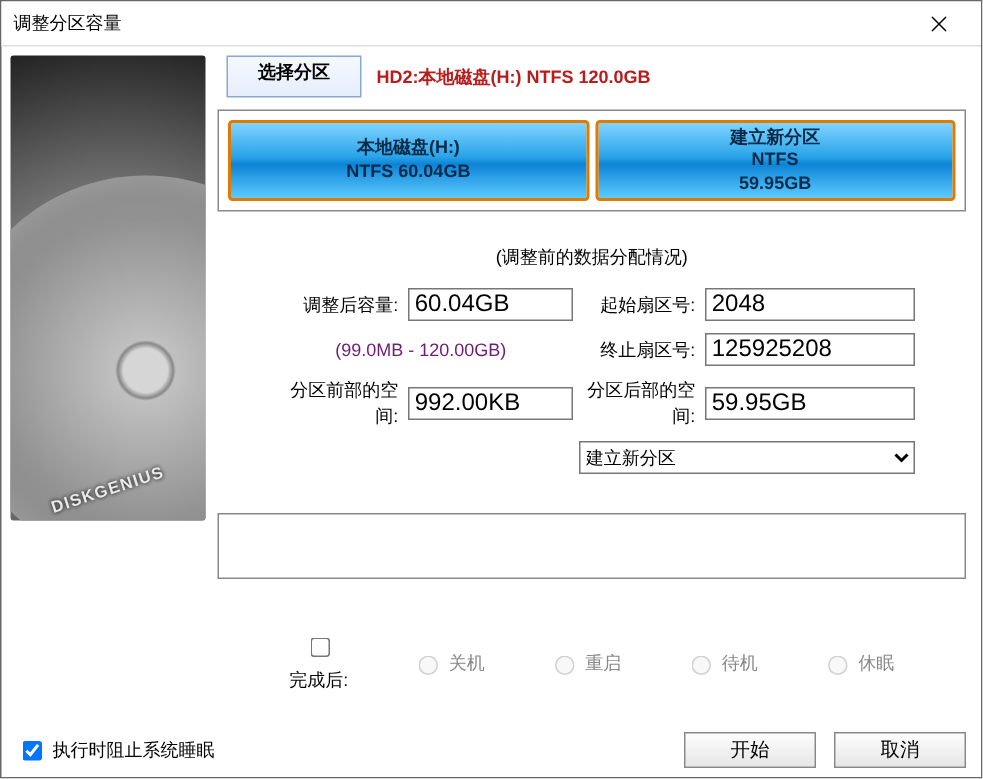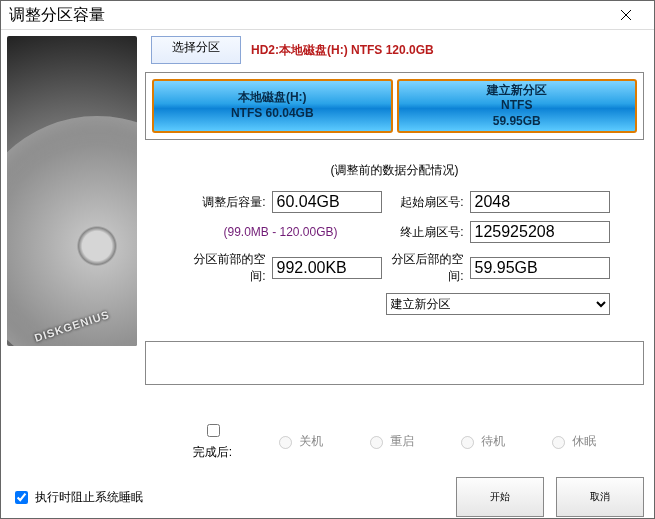--- a/index.html
+++ b/index.html
@@ -16,21 +16,21 @@
     display: flex; flex-direction: column;
     position: relative;
   }
   .titlebar {
     height: 30px;
     display: flex; align-items: center; justify-content: space-between;
     padding: 0 8px;
     background: #fff;
     border-bottom: 1px solid #ddd;
   }
-  .titlebar-title { font-size: 16px; text-align: right; }
+  .titlebar-title { font-size: 12px; text-align: right; }
   .close-btn {
     width: 40px; height: 28px;
     display: flex; align-items: center; justify-content: center;
     font-size: 14px; color: #000;
     cursor: pointer;
   }
   .body {
     flex: 1; display: flex;
     padding: 6px 10px 10px 6px;
     gap: 8px;
@@ -75,20 +75,21 @@
     display: flex; align-items: center; gap: 10px;
     padding-left: 6px;
   }
   .select-partition-btn {
     width: 90px; height: 28px;
     border: 1px solid #8aa6d6;
     background: linear-gradient(#f5f9ff, #e6eefc);
     text-align: center;
     line-height: 20px;
     cursor: pointer;
+    font-weight: bold;
   }
   .disk-desc {
     color: #b91c1c;
     font-weight: bold;
   }
   .partition-box {
     border: 1px solid #888;
     padding: 6px;
   }
   .part-bar {
@@ -161,24 +162,24 @@
   .after-row .cb-group { display: flex; align-items: center; gap: 4px; flex-direction: column; }
   .after-row .radio-group { display: flex; align-items: center; gap: 4px; color: #888; }
   .footer {
     display: flex; align-items: center;
     padding: 6px 10px;
     gap: 12px;
   }
   .footer .cb-group { display: flex; align-items: center; gap: 4px; }
   .footer .spacer { flex: 1; }
   .footer button.action {
-    width: 88px; height: 40px;
+    width: 88px; height: 24px;
     border: 1px solid #888;
     background: linear-gradient(#fdfdfd, #e6e6e6);
-    font-family: inherit; font-size: 10px;
+    font-family: inherit; font-size: 13px;
     cursor: pointer;
   }
 </style>
 </head>
 <body>
 
 <div class="window">
 
   <div class="titlebar">
     <div class="titlebar-title">调整分区容量</div>

